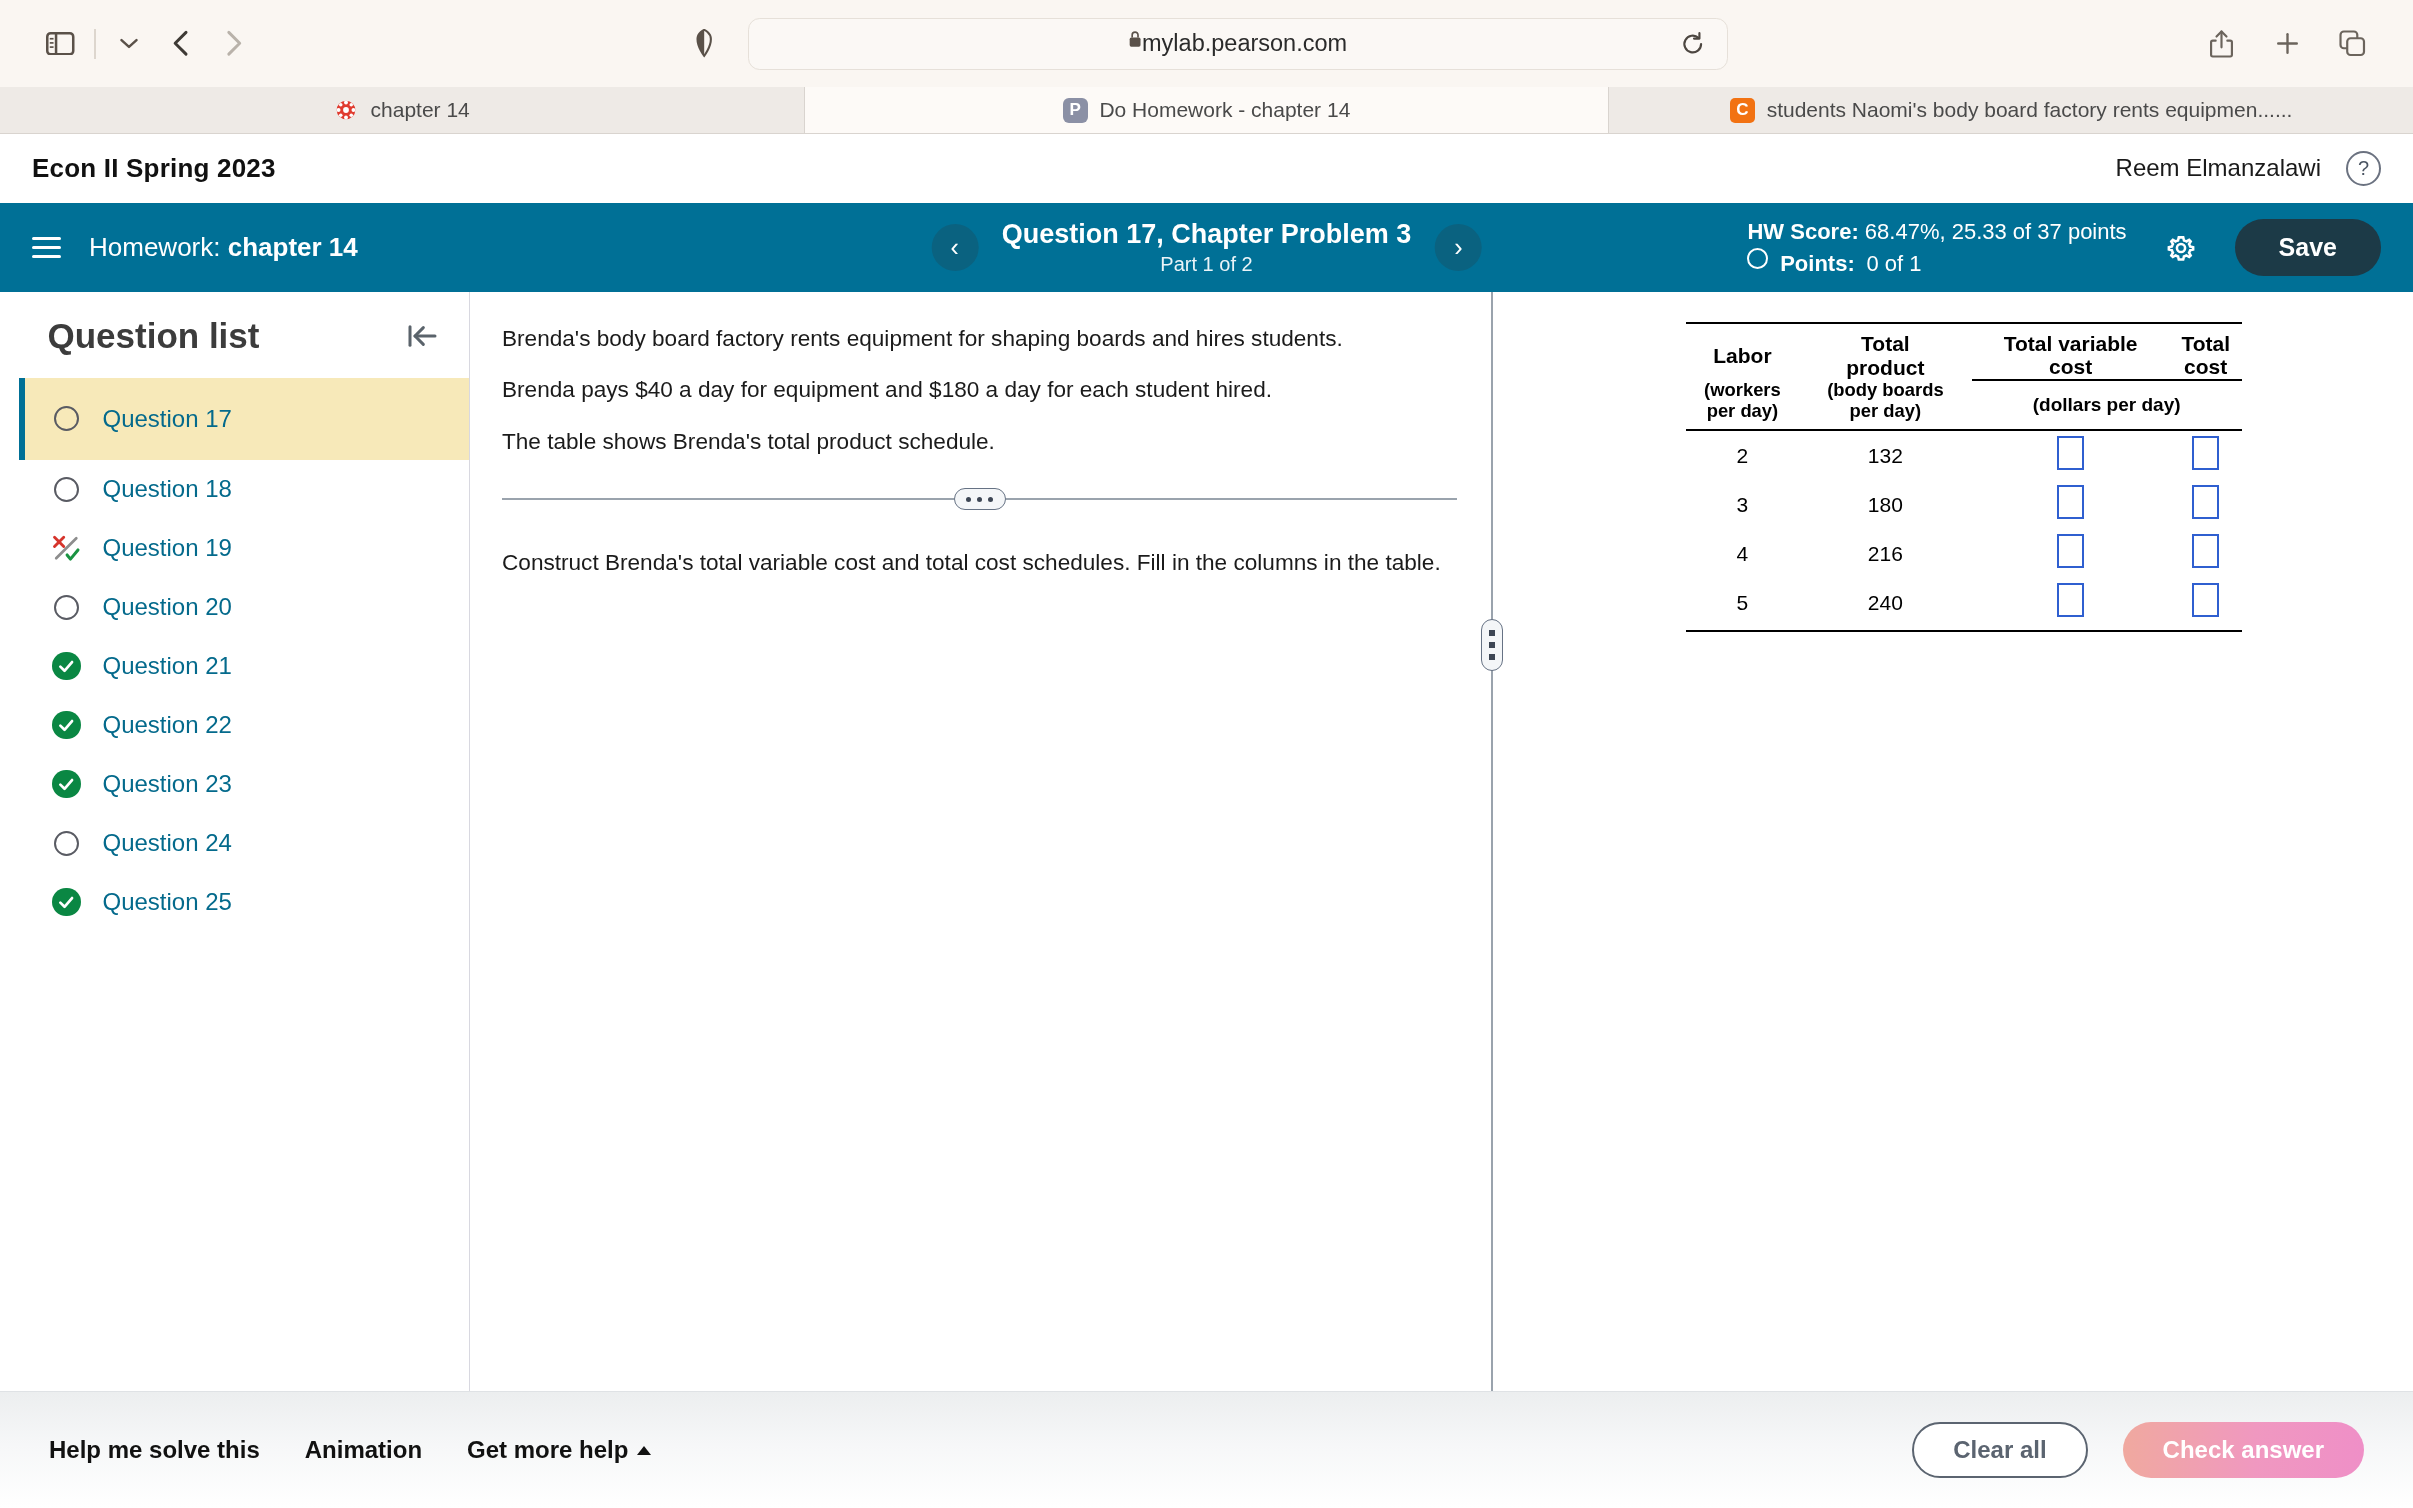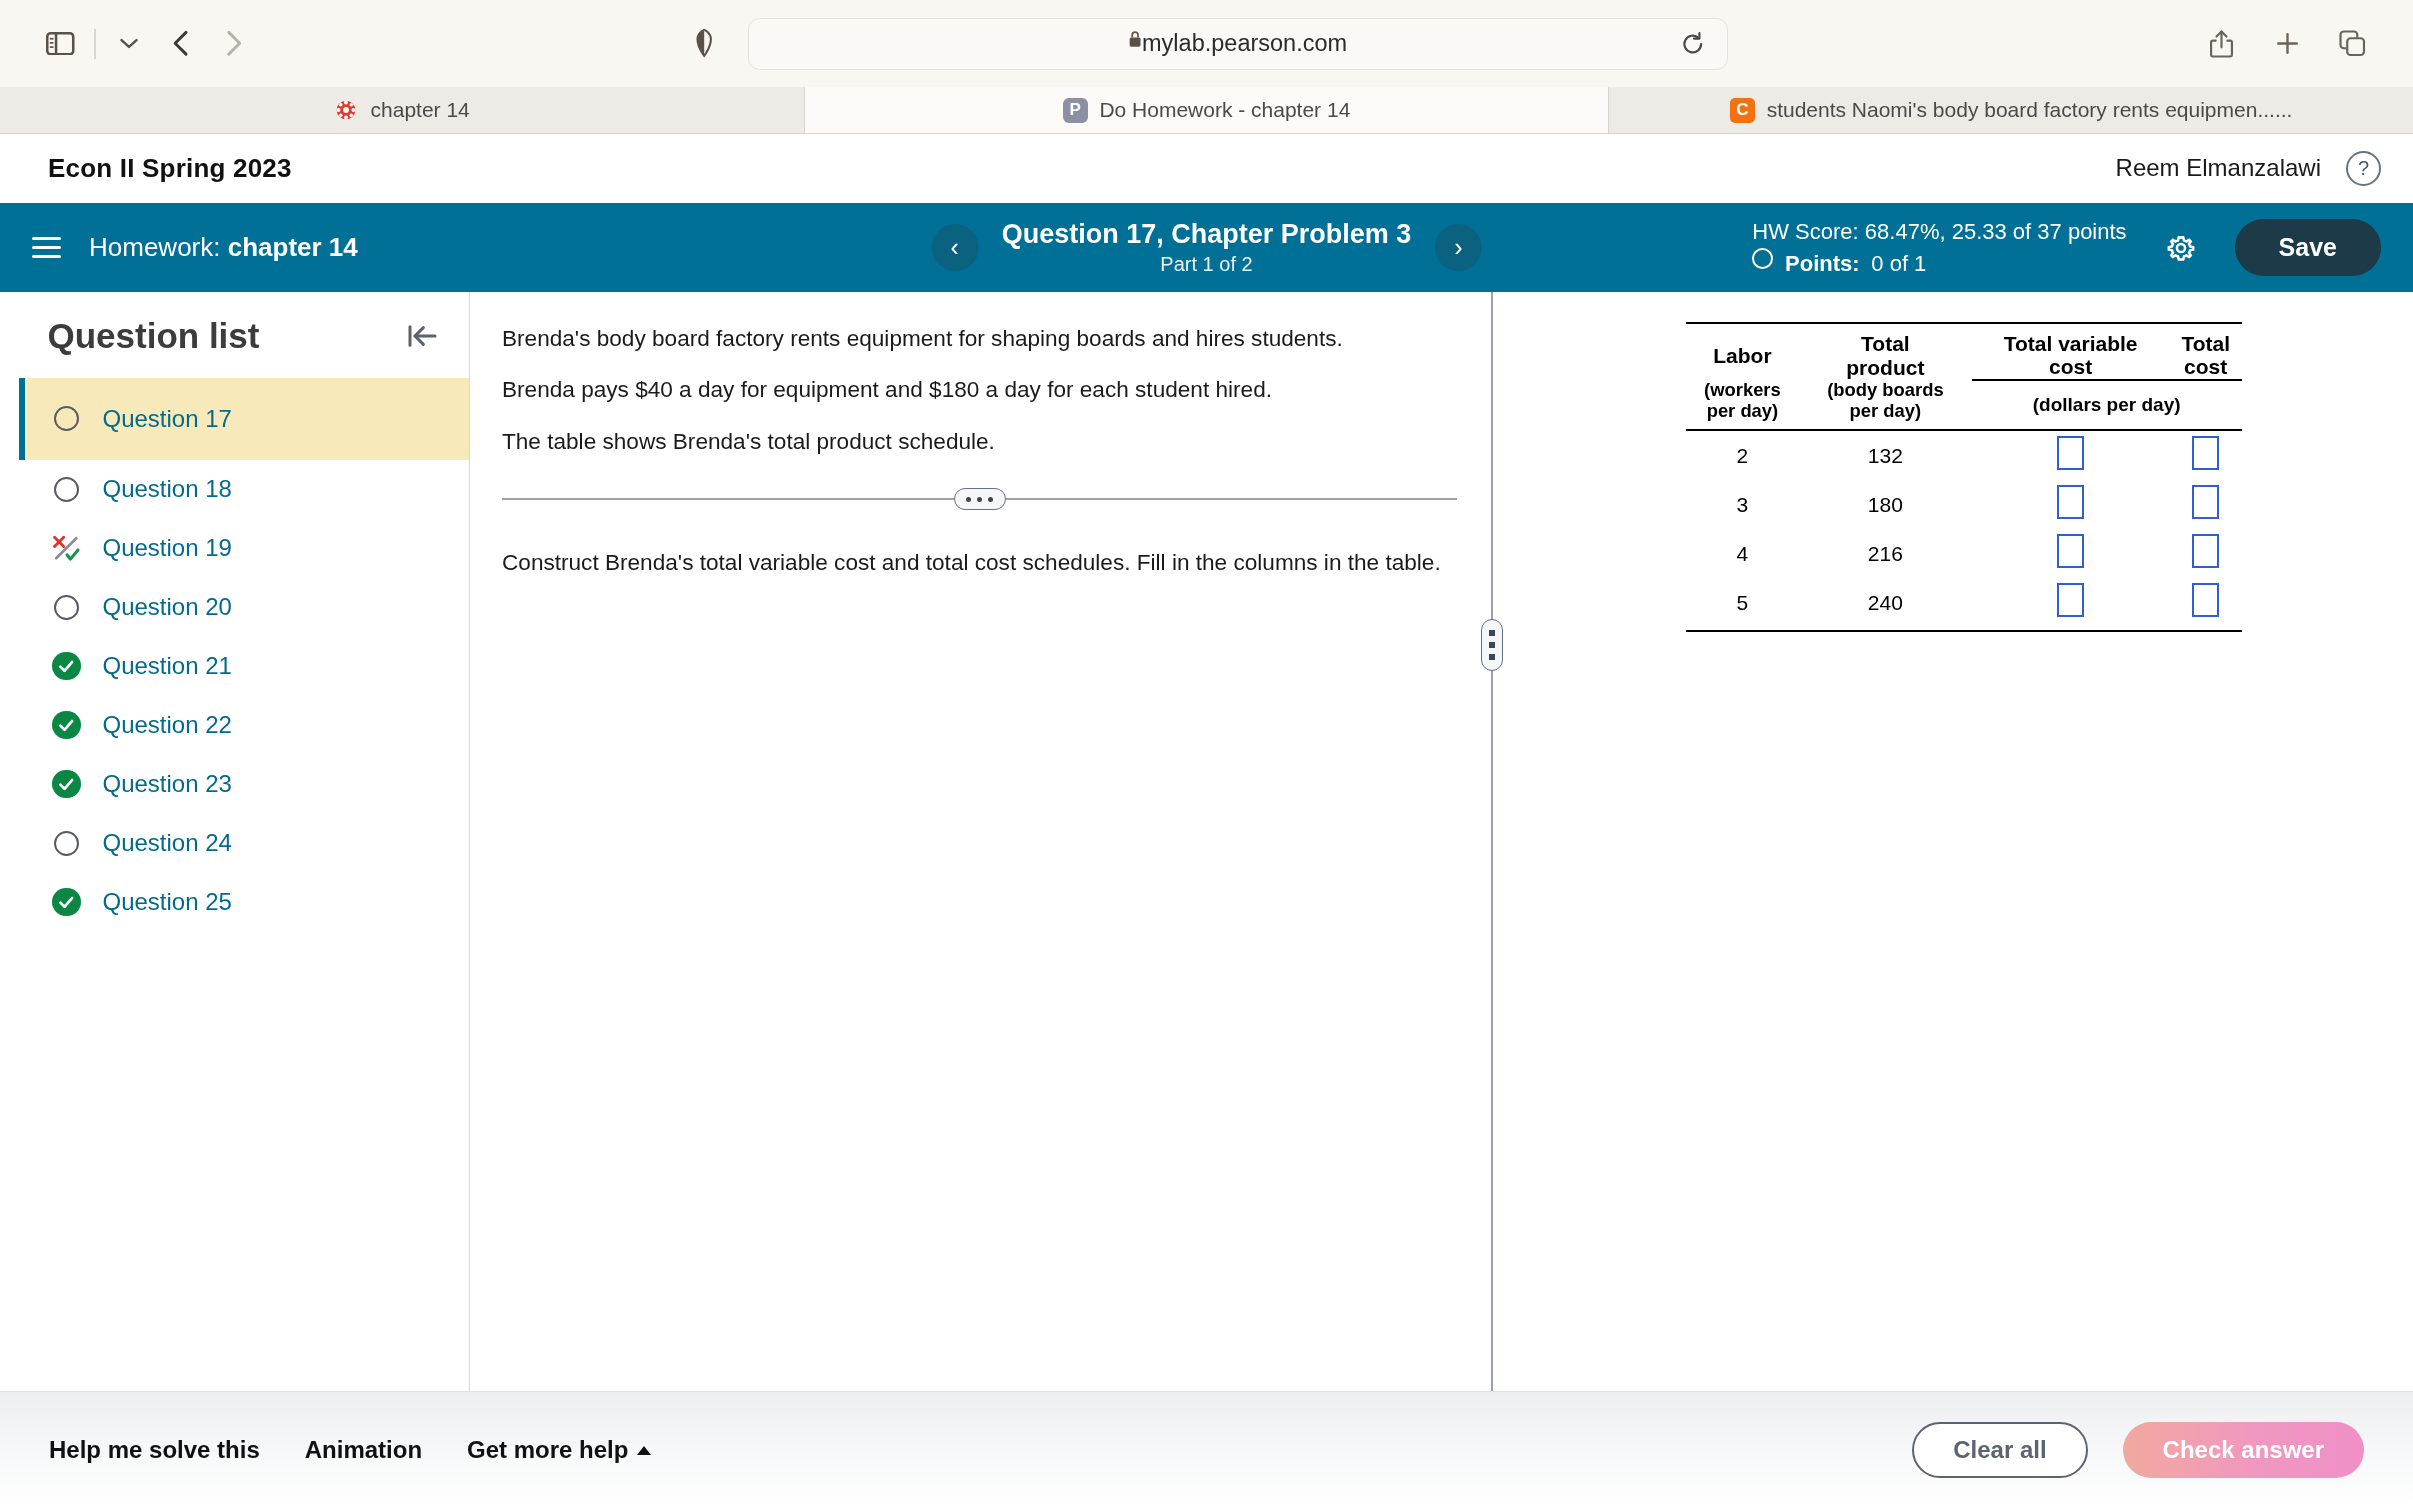--- a/index.html
+++ b/index.html
@@ -84,21 +84,20 @@
   .fav-c { background: #f27212; border-radius: 5px; }
   .fav-ch { background: transparent; }
 
   
   .course-header {
     height: 69px;
     background: #ffffff;
     display: flex; align-items: center;
     padding: 0 32px;
     border-bottom: 0.8px solid #ffffff;
-    margin-left: 16px;
   }
   .course-title { font-size: 26px; font-weight: bold; color: #111; letter-spacing: 0.2px;}
   .course-right { margin-left: auto; display: flex; align-items: center; gap: 25px; }
   .user-name { font-size: 24px; color: #1a1a1a; }
   .help-circle {
     width: 35px; height: 35px; border-radius: 50%;
     border: 2.1px solid #6b7280;
     display:flex; align-items:center; justify-content:center;
     font-size: 20px; color: #4b5563; cursor: pointer;
   }
@@ -129,21 +128,21 @@
     font-size: 25px; color:#fff; cursor: pointer;
     line-height: 1;
   }
   .q-title-block { text-align: center; }
   .q-title { font-size: 27px; font-weight: bold; white-space: nowrap;}
   .q-part { font-size: 20px; margin-top: 2.5px; color: #eaf4f8;}
 
   .score-block { margin-left: auto; display:flex; align-items:center; gap: 37px;}
   .score-lines { line-height: 1.42; }
   .score-line { font-size: 22px; }
-  .score-line b { font-weight: normal; }
+  .score-line b { font-weight: bold; }
   .points-line { display: flex; align-items: flex-start; gap: 11.7px; font-size: 22px;}
   .points-circle {
     width: 21px; height: 21px; border-radius: 50%;
     border: 2.5px solid #fff;
   }
   .gear-btn { cursor: pointer; display:flex; align-items:center;}
   .save-btn {
     background: #1c3a47; color: #fff;
     font-size: 25px; font-weight: bold;
     border-radius: 34px;

